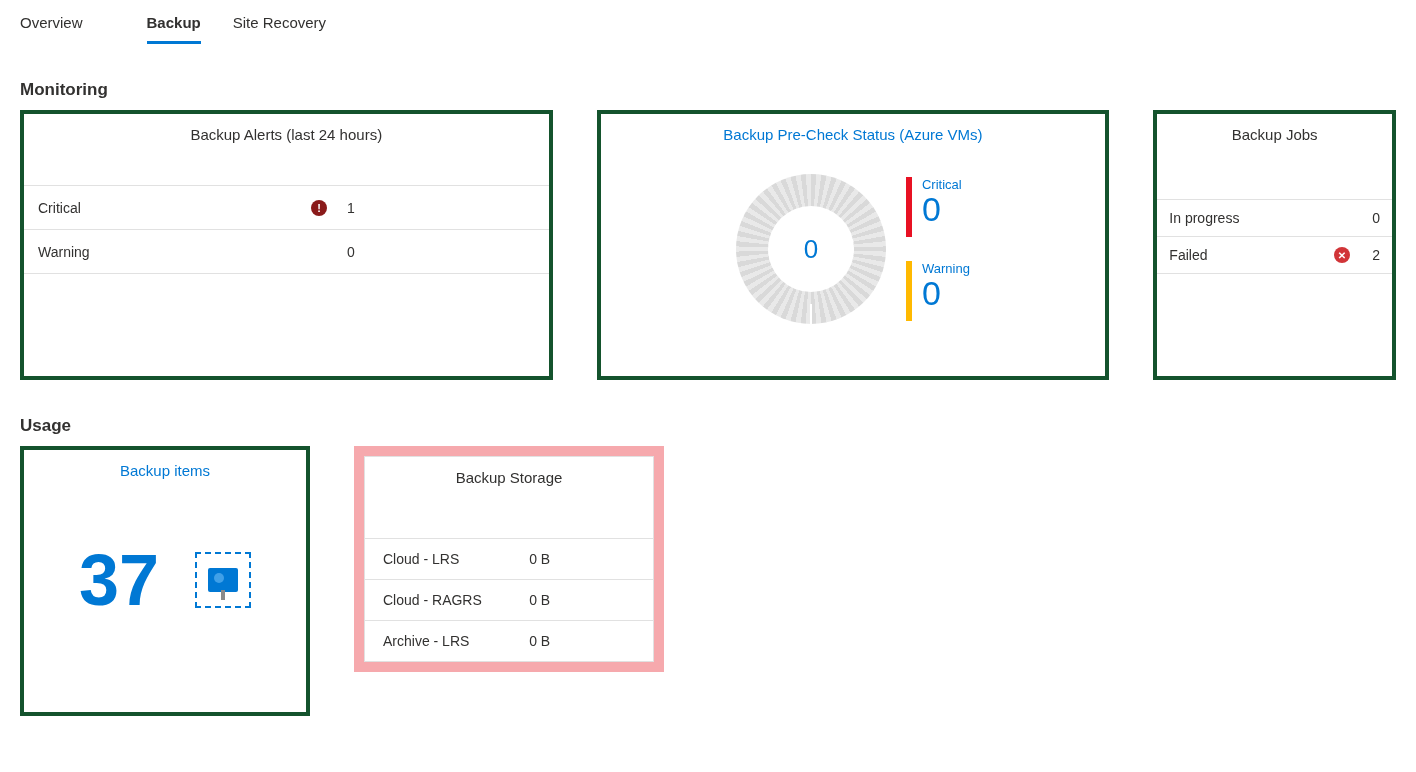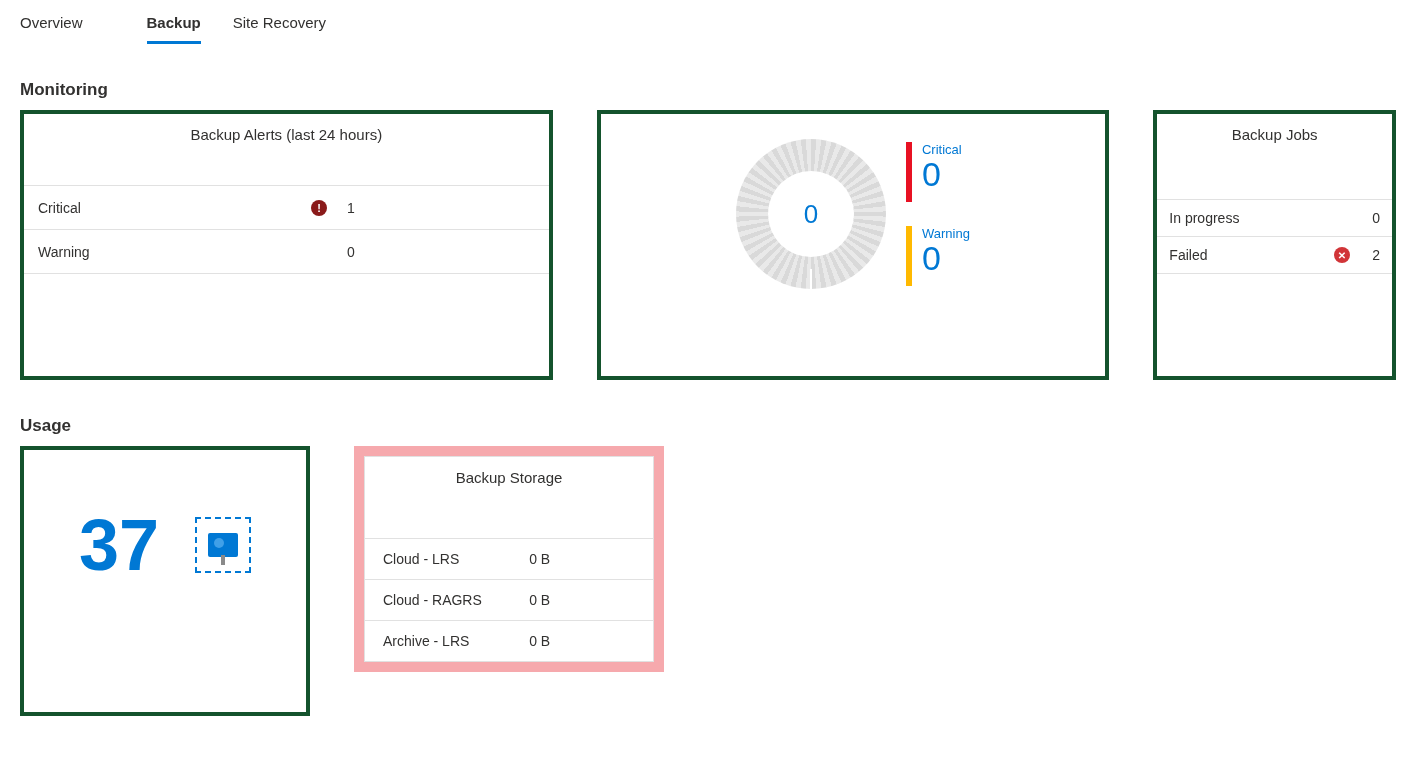--- a/index.html
+++ b/index.html
@@ -164,20 +164,21 @@
       </div>
       <div class="table-row">
         <div class="cell-label">Warning</div>
         <div class="cell-icon"></div>
         <div class="cell-value">0</div>
       </div>
     </div>
   </div>
 
   <div class="card precheck-card">
+    <div class="card-title link">Backup Pre-Check Status (Azure VMs)</div>
     <div class="precheck-body">
       <div class="donut">
         <div class="donut-hole">0</div>
       </div>
       <div class="legend">
         <div class="legend-item">
           <div class="legend-bar red"></div>
           <div class="legend-text">
             <div class="lbl">Critical</div>
             <div class="val">0</div>
@@ -211,20 +212,21 @@
       </div>
     </div>
   </div>
 
 </div>
 
 <h2 class="section">Usage</h2>
 <div class="usage-row">
 
   <div class="card backup-items-card">
+    <div class="card-title link">Backup items</div>
     <div class="items-body">
       <div class="big-number">37</div>
       <div class="items-icon">
         <div class="items-icon-inner"></div>
       </div>
     </div>
   </div>
 
   <div class="storage-wrap">
     <div class="storage-card">

